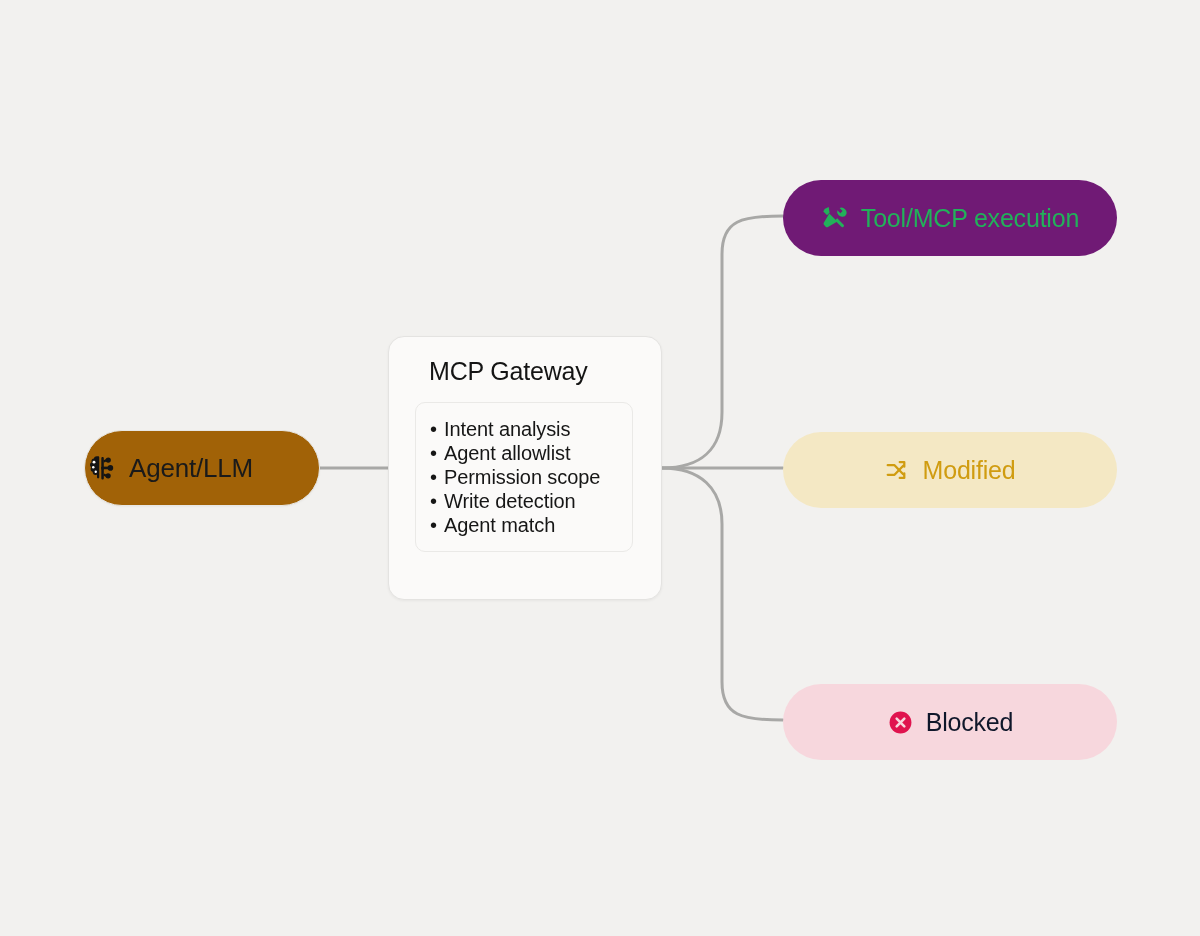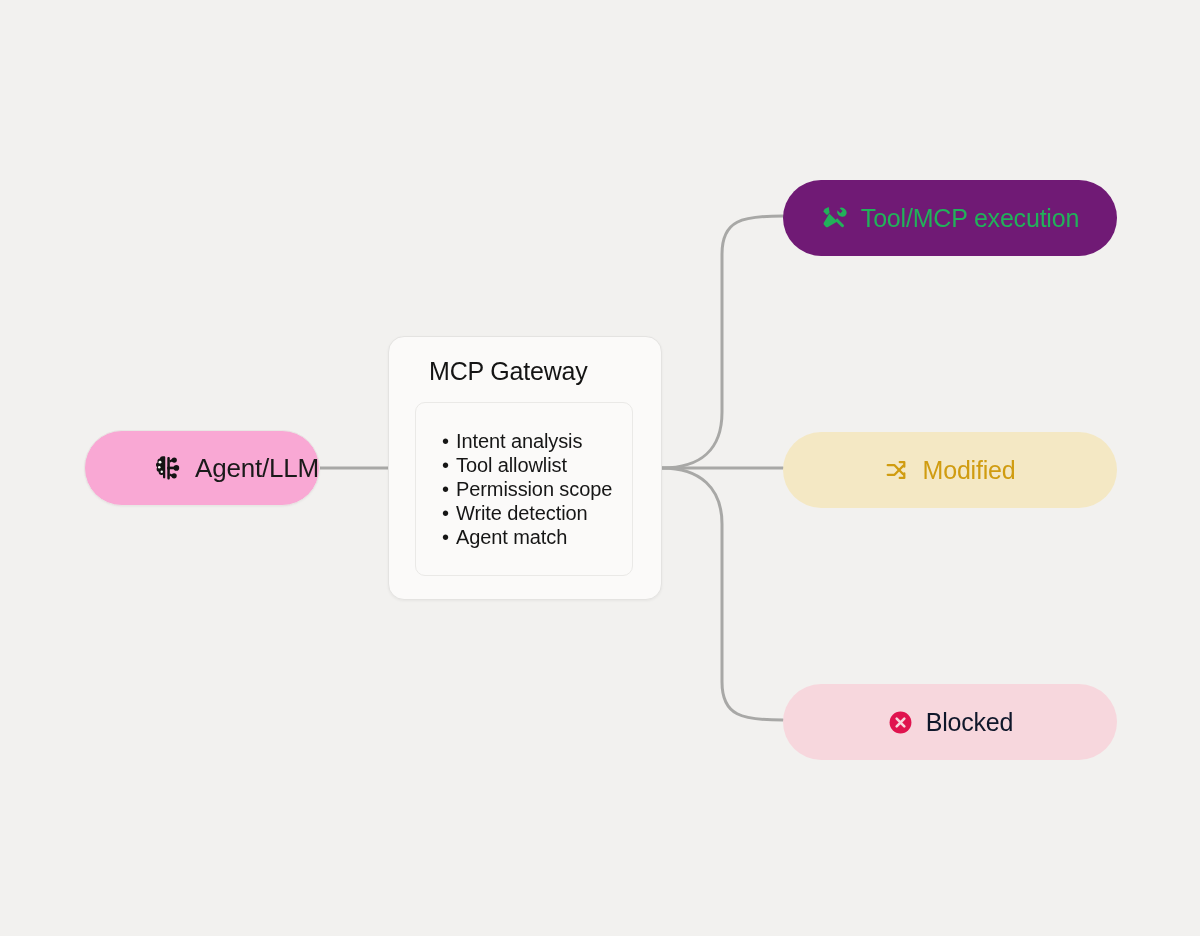--- a/index.html
+++ b/index.html
@@ -28,26 +28,26 @@
   }
 
   
   .node-agent {
     position: absolute;
     left: 84px;
     top: 430px;
     width: 236px;
     height: 76px;
     box-sizing: border-box;
-    background: #f9a8d4;
+    background: #a16207;
     border: 1px solid #e8e7e4;
     border-radius: 38px;
     display: flex;
     align-items: center;
-    justify-content: flex-end;
+    justify-content: flex-start;
     gap: 14px;
     box-shadow: 0 1px 2px rgba(0,0,0,0.04);
   }
   .node-agent .label {
     font-size: 26px;
     color: #1a1a1a;
     letter-spacing: -0.2px;
   }
   .brain-icon { display: block; }
 
@@ -74,21 +74,21 @@
   }
   .gateway-list-box {
     box-sizing: border-box;
     width: 218px;
     background: #fbfaf9;
     border: 1px solid #eae9e7;
     border-radius: 10px;
     padding: 14px 10px 14px 14px;
   }
   .gateway-list {
-    margin: 12px;
+    margin: 0;
     padding: 0;
     list-style: none;
   }
   .gateway-list li {
     font-size: 20px;
     line-height: 24px;
     color: #161616;
     white-space: nowrap;
     letter-spacing: -0.1px;
   }
@@ -158,21 +158,21 @@
       </svg>
     </span>
     <span class="label">Agent/LLM</span>
   </div>
 
   <div class="node-gateway">
     <div class="gateway-title">MCP Gateway</div>
     <div class="gateway-list-box">
       <ul class="gateway-list">
         <li>Intent analysis</li>
-        <li>Tool allowlist</li>
+        <li>Agent allowlist</li>
         <li>Permission scope</li>
         <li>Write detection</li>
         <li>Agent match</li>
       </ul>
     </div>
   </div>
 
   <div class="node-out node-tool">
     <span>
       <svg class="out-icon" width="28" height="28" viewBox="0 0 24 24" aria-hidden="true">

